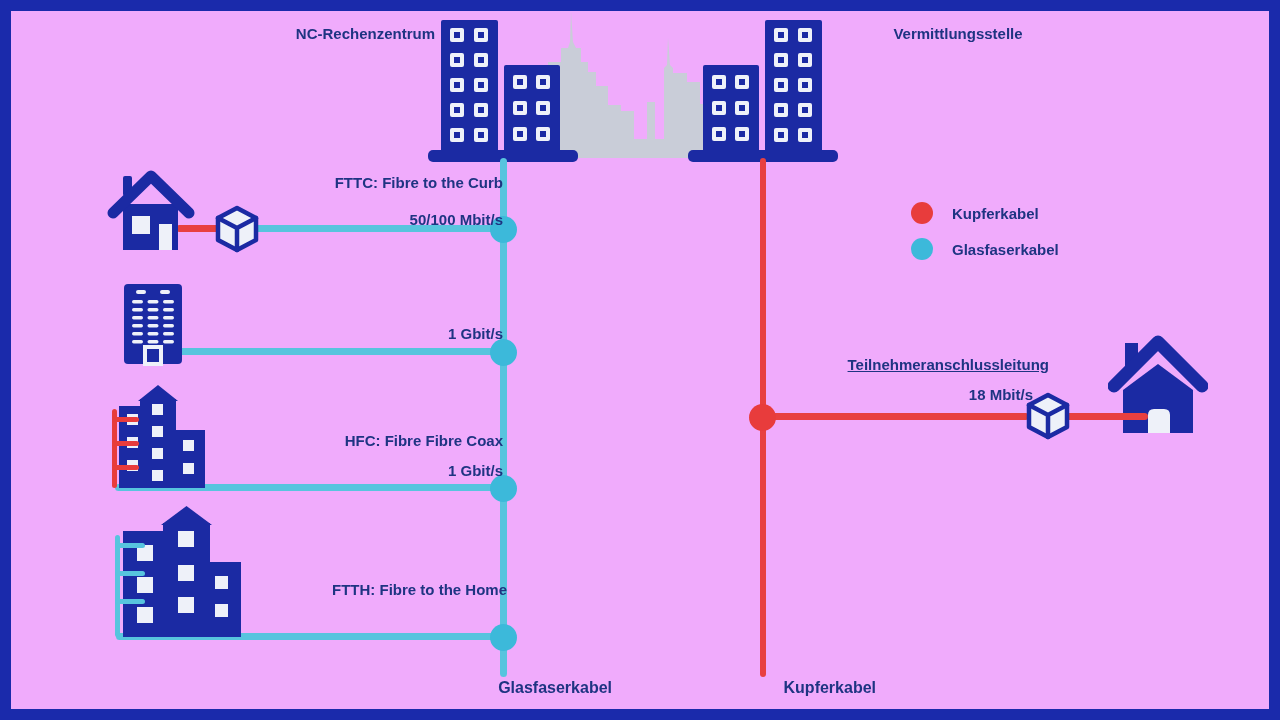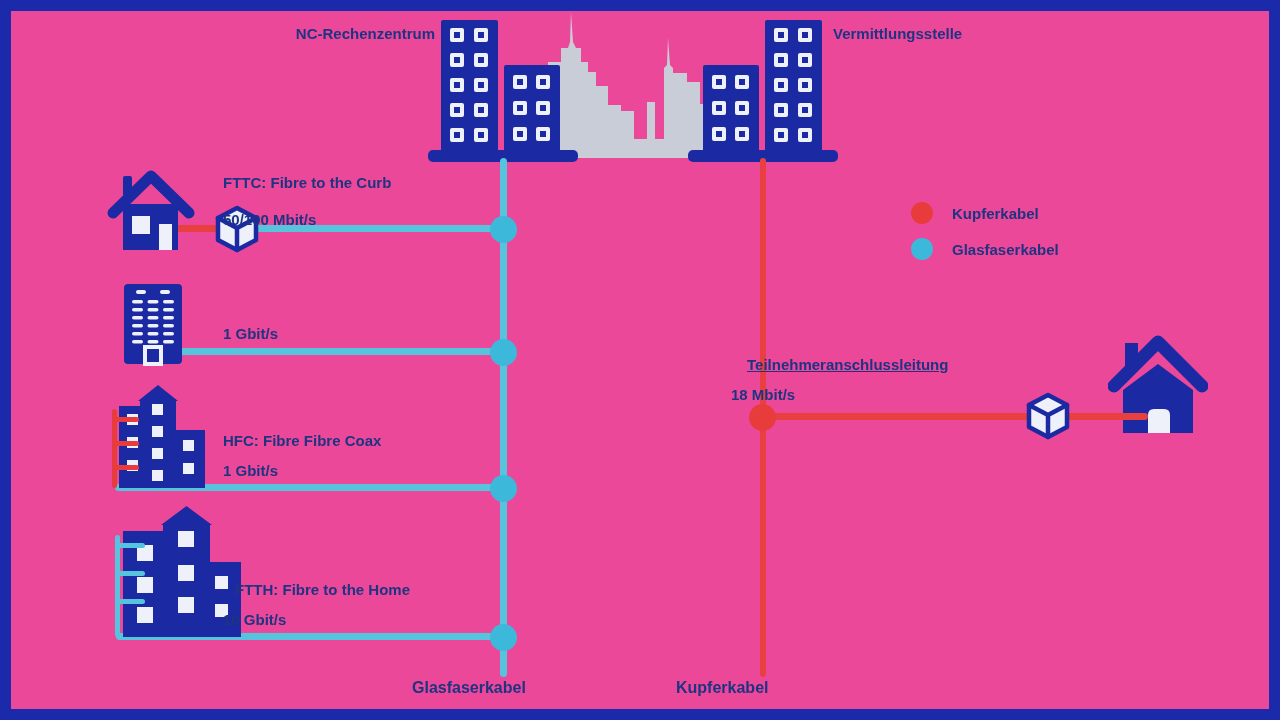--- a/index.html
+++ b/index.html
@@ -1,22 +1,22 @@
 <!DOCTYPE html>
 <html><head>
 <meta charset="utf-8">
 <style>
   html,body{margin:0;padding:0;background:#dfe3ef;}
   .stage{
-    position:relative;width:1280px;height:720px;background:#ec4899;
+    position:relative;width:1280px;height:720px;background:#f0abfc;
     font-family:"Liberation Sans",sans-serif;overflow:hidden;
   }
   .frame{position:absolute;inset:0;border:11px solid #1a2aab;z-index:50;pointer-events:none;}
-  .t{position:absolute;font-weight:700;color:#1e3482;font-size:15px;line-height:19px;z-index:6;}
-  .tc{text-align:left;}
+  .t{position:absolute;font-weight:700;color:#1e3482;font-size:15px;line-height:19px;z-index:6;text-align:center;}
+  .tc{text-align:right;}
   .tr{text-align:right;}
   .hline{position:absolute;height:7px;border-radius:3.5px;z-index:3;}
   .vline{position:absolute;width:7px;border-radius:3.5px;z-index:3;}
   .fiber{background:#57c4de;}
   .copper{background:#e84040;}
   .node{position:absolute;width:27px;height:27px;border-radius:50%;z-index:4;}
   .node.f{background:#3cb9da;}
   .node.c{background:#e83c3c;}
   .icon{position:absolute;z-index:5;}
   .legend{position:absolute;left:911px;top:202px;display:flex;flex-direction:column;gap:14px;z-index:6;}
@@ -187,22 +187,21 @@
       <rect x="104" y="71" width="13" height="13"></rect>
         <rect x="104" y="99" width="13" height="13"></rect>
     </g>
     <g fill="#57c4de">
       <rect x="4" y="30" width="5" height="102" rx="2.5"></rect>
       <rect x="4" y="38" width="30" height="5" rx="2.5"></rect>
       <rect x="4" y="66" width="30" height="5" rx="2.5"></rect>
       <rect x="4" y="94" width="30" height="5" rx="2.5"></rect>
     </g>
   </svg>
-  <div class="t tc" style="left:235px;top:580px;width:280px;">FTTH: Fibre to the Home</div>
-  <div class="t tc" style="left:223px;top:610px;width:280px;">10 Gbit/s</div>
+  <div class="t tc" style="left:227px;top:580px;width:280px;">FTTH: Fibre to the Home</div>
 
   <div class="legend">
     <div class="legend-item">
       <span class="legend-dot red"></span>
       <span class="legend-label">Kupferkabel</span>
     </div>
     <div class="legend-item">
       <span class="legend-dot cyan"></span>
       <span class="legend-label">Glasfaserkabel</span>
     </div>

